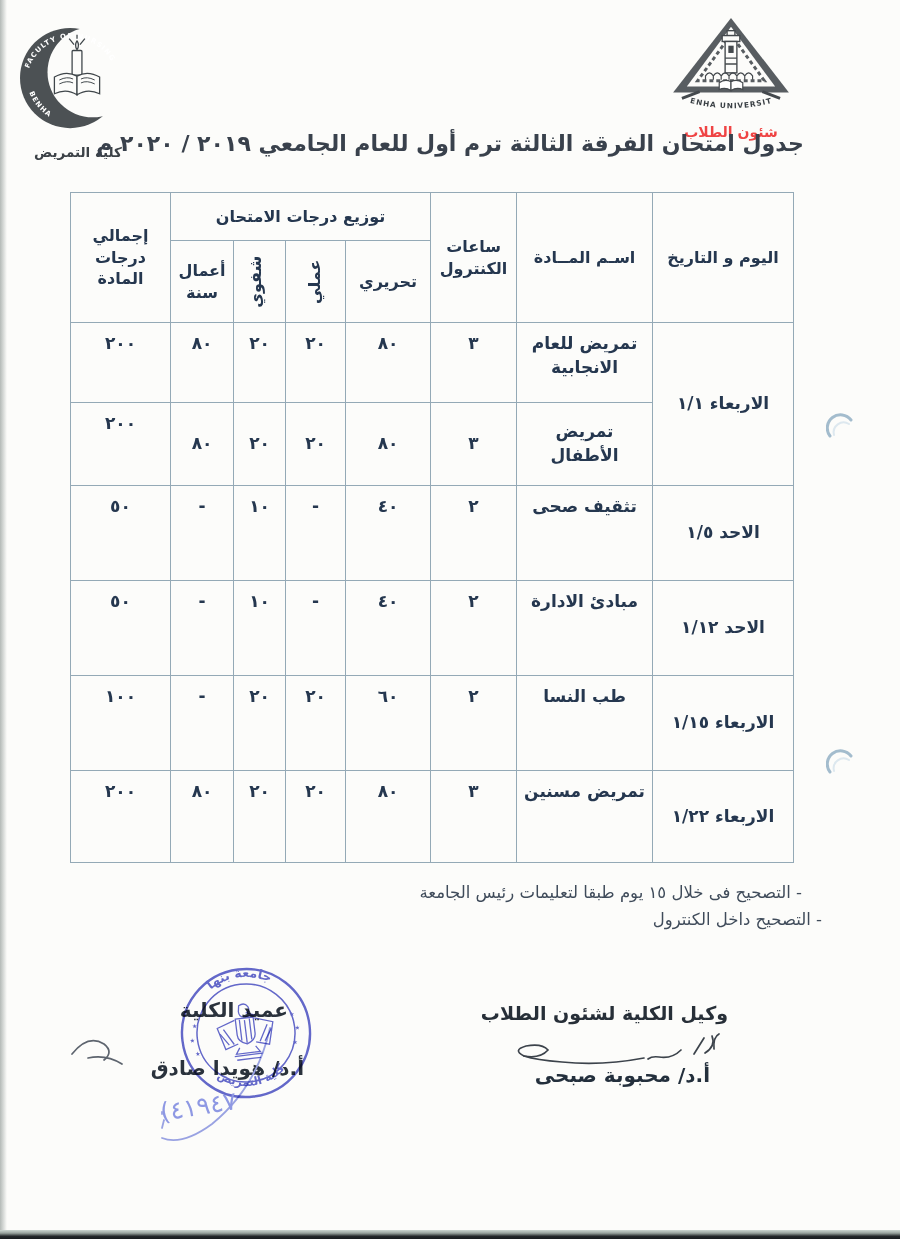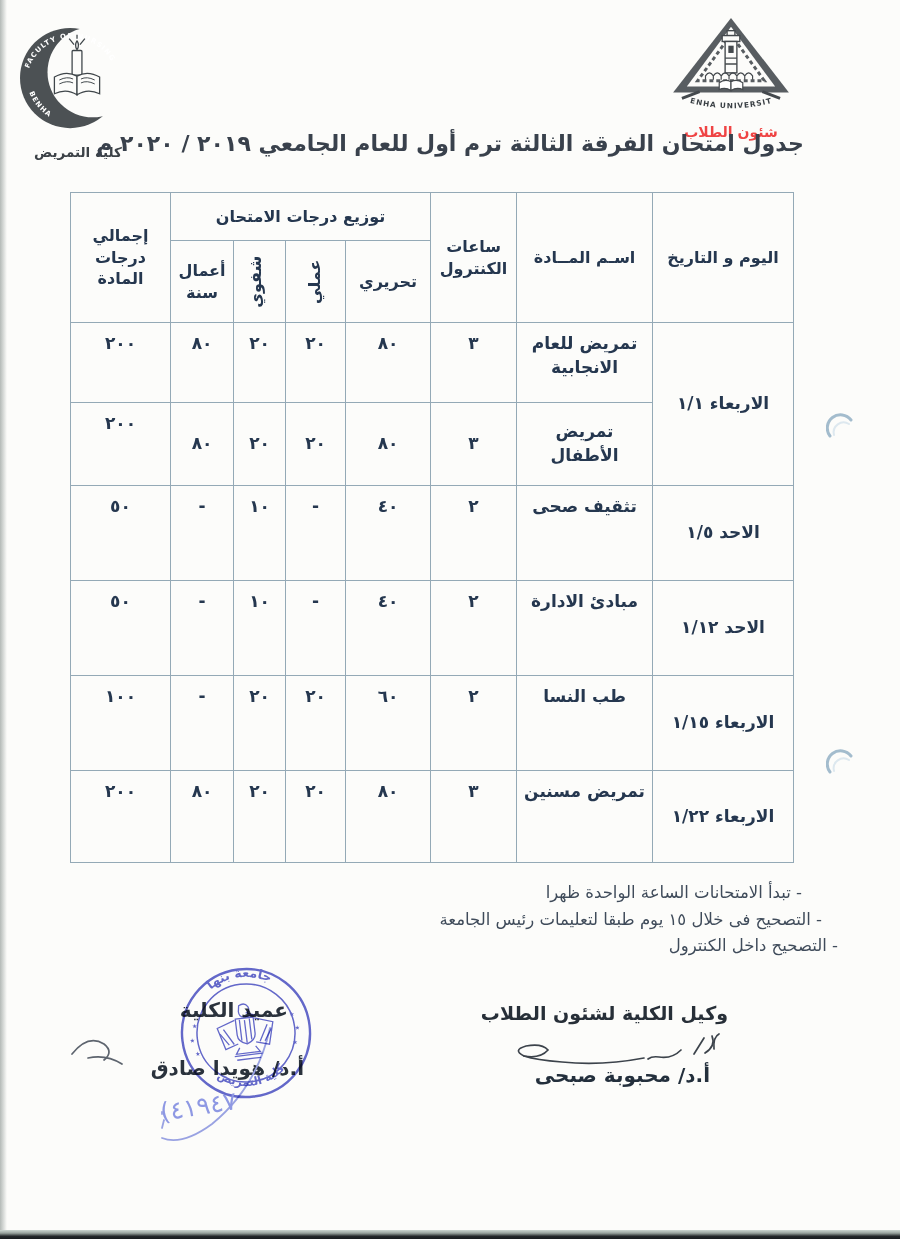--- a/index.html
+++ b/index.html
@@ -208,21 +208,20 @@
         <td>٨٠</td>
         <td>٢٠</td>
         <td>٢٠</td>
         <td>٨٠</td>
         <td>٢٠٠</td>
       </tr>
     </tbody>
   </table>
 
   <ul class="notes">
-    <li>- تبدأ الامتحانات الساعة الواحدة ظهرا</li>
     <li>- التصحيح فى خلال ١٥ يوم طبقا لتعليمات رئيس الجامعة</li>
     <li>- التصحيح داخل الكنترول</li>
   </ul>
 
   <div class="sig-r-title">وكيل الكلية لشئون الطلاب</div>
   <svg class="sig-r-scribble" width="232" height="46" viewBox="0 0 232 46">
     <g stroke="#3c434b" stroke-width="1.7" fill="none" stroke-linecap="round">
       <path d="M214,8 q4,10 -7,17"></path>
       <path d="M221,6 q-6,3 -5,15"></path>
       <path d="M196,26 l10,-16"></path>

